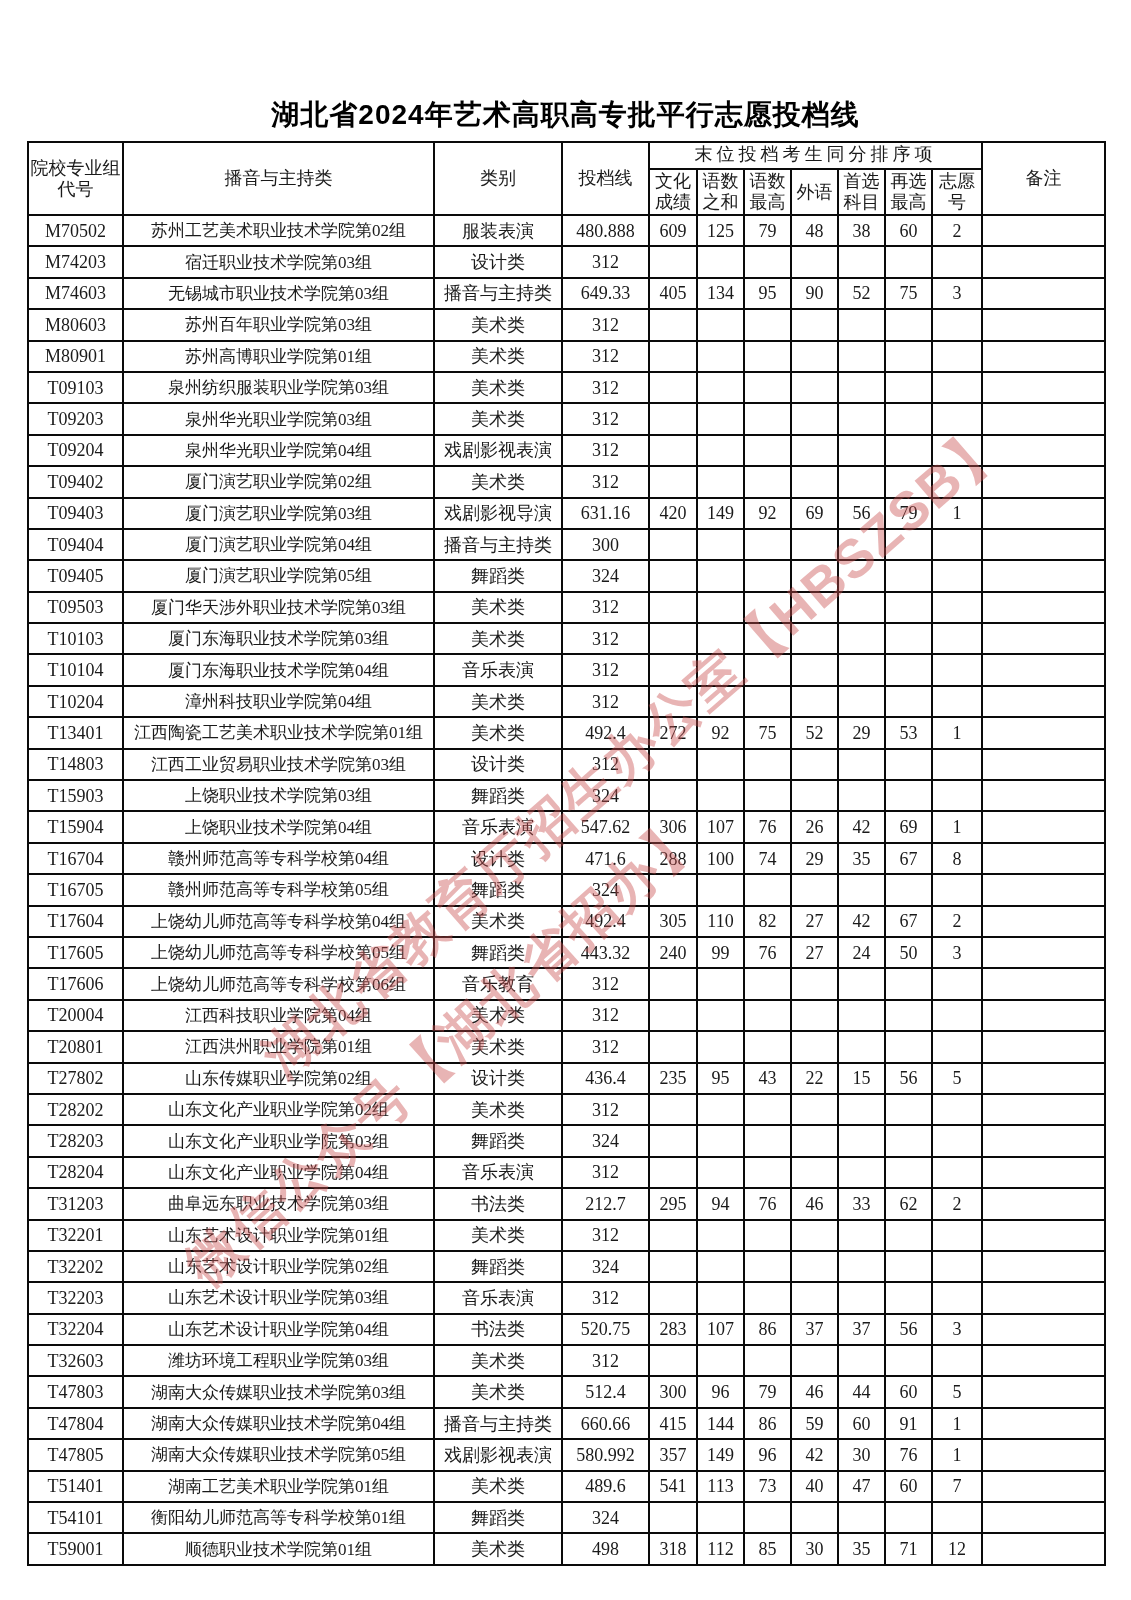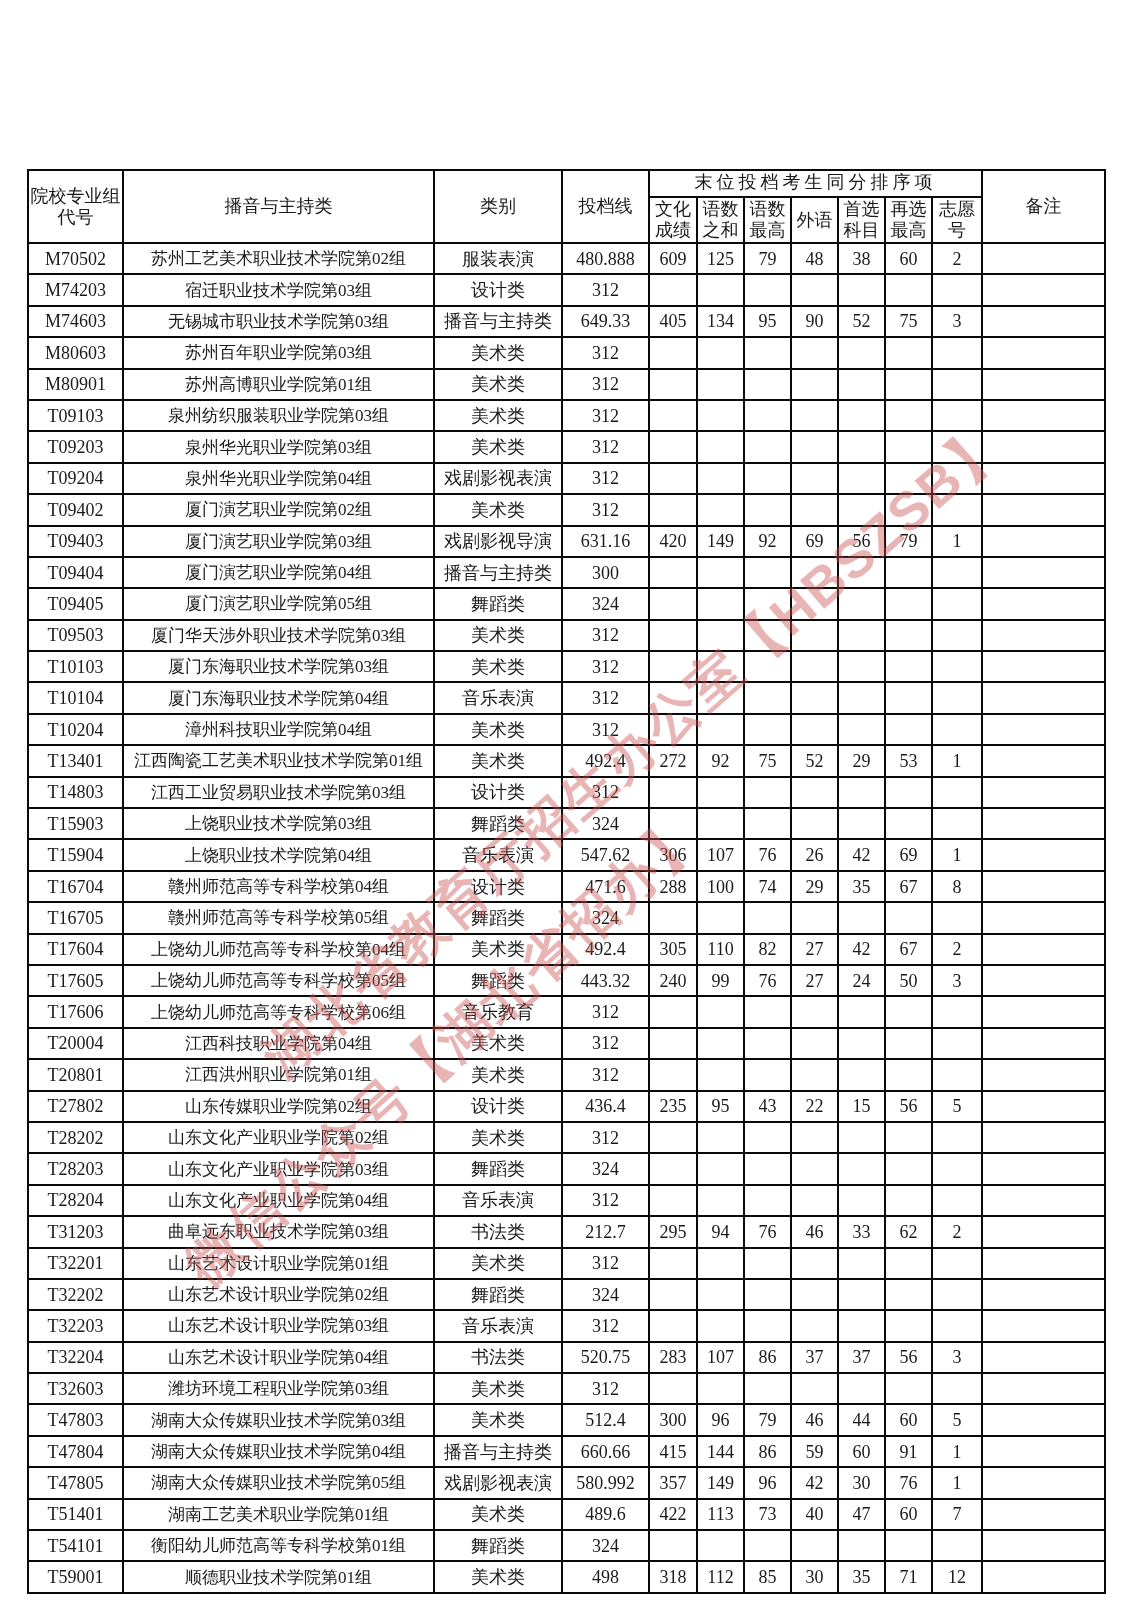--- a/index.html
+++ b/index.html
@@ -20,21 +20,21 @@
     text-align:center;
     font-family:"Liberation Sans","DejaVu Sans",sans-serif;
     font-size:28px;
     font-weight:700;
     letter-spacing:1px;
     color:#000;
   }
   table.grid{
     position:absolute;
     left:27px;
-    top:169px;
+    top:141px;
     width:1077px;
     border-collapse:collapse;
     table-layout:fixed;
     z-index:1;
   }
   table.grid th, table.grid td{
     border:2px solid #0a0a0a;
     padding:0;
     overflow:hidden;
     text-align:center;
@@ -78,20 +78,21 @@
     font-size:54px;
     letter-spacing:2px;
     transform:translate(-50%,-50%) rotate(-42deg);
   }
 </style>
 </head>
 <body>
 
 <div class="page">
 
+  <div class="doc-title">湖北省2024年艺术高职高专批平行志愿投档线</div>
 
   <table class="grid">
     <colgroup>
       <col style="width:95px">
         <col style="width:311px">
         <col style="width:128px">
         <col style="width:87px">
       <col style="width:48px">
         <col style="width:47px">
         <col style="width:47px">
@@ -686,21 +687,21 @@
           <td class="c-t">30</td>
           <td class="c-t">76</td>
           <td class="c-t">1</td>
           <td class="c-rem"></td>
         </tr>
         <tr>
           <td class="c-code">T51401</td>
           <td class="c-name">湖南工艺美术职业学院第01组</td>
           <td class="c-cat">美术类</td>
           <td class="c-line">489.6</td>
-          <td class="c-t">422</td>
+          <td class="c-t">541</td>
           <td class="c-t">113</td>
           <td class="c-t">73</td>
           <td class="c-t">40</td>
           <td class="c-t">47</td>
           <td class="c-t">60</td>
           <td class="c-t">7</td>
           <td class="c-rem"></td>
         </tr>
         <tr>
           <td class="c-code">T54101</td>

